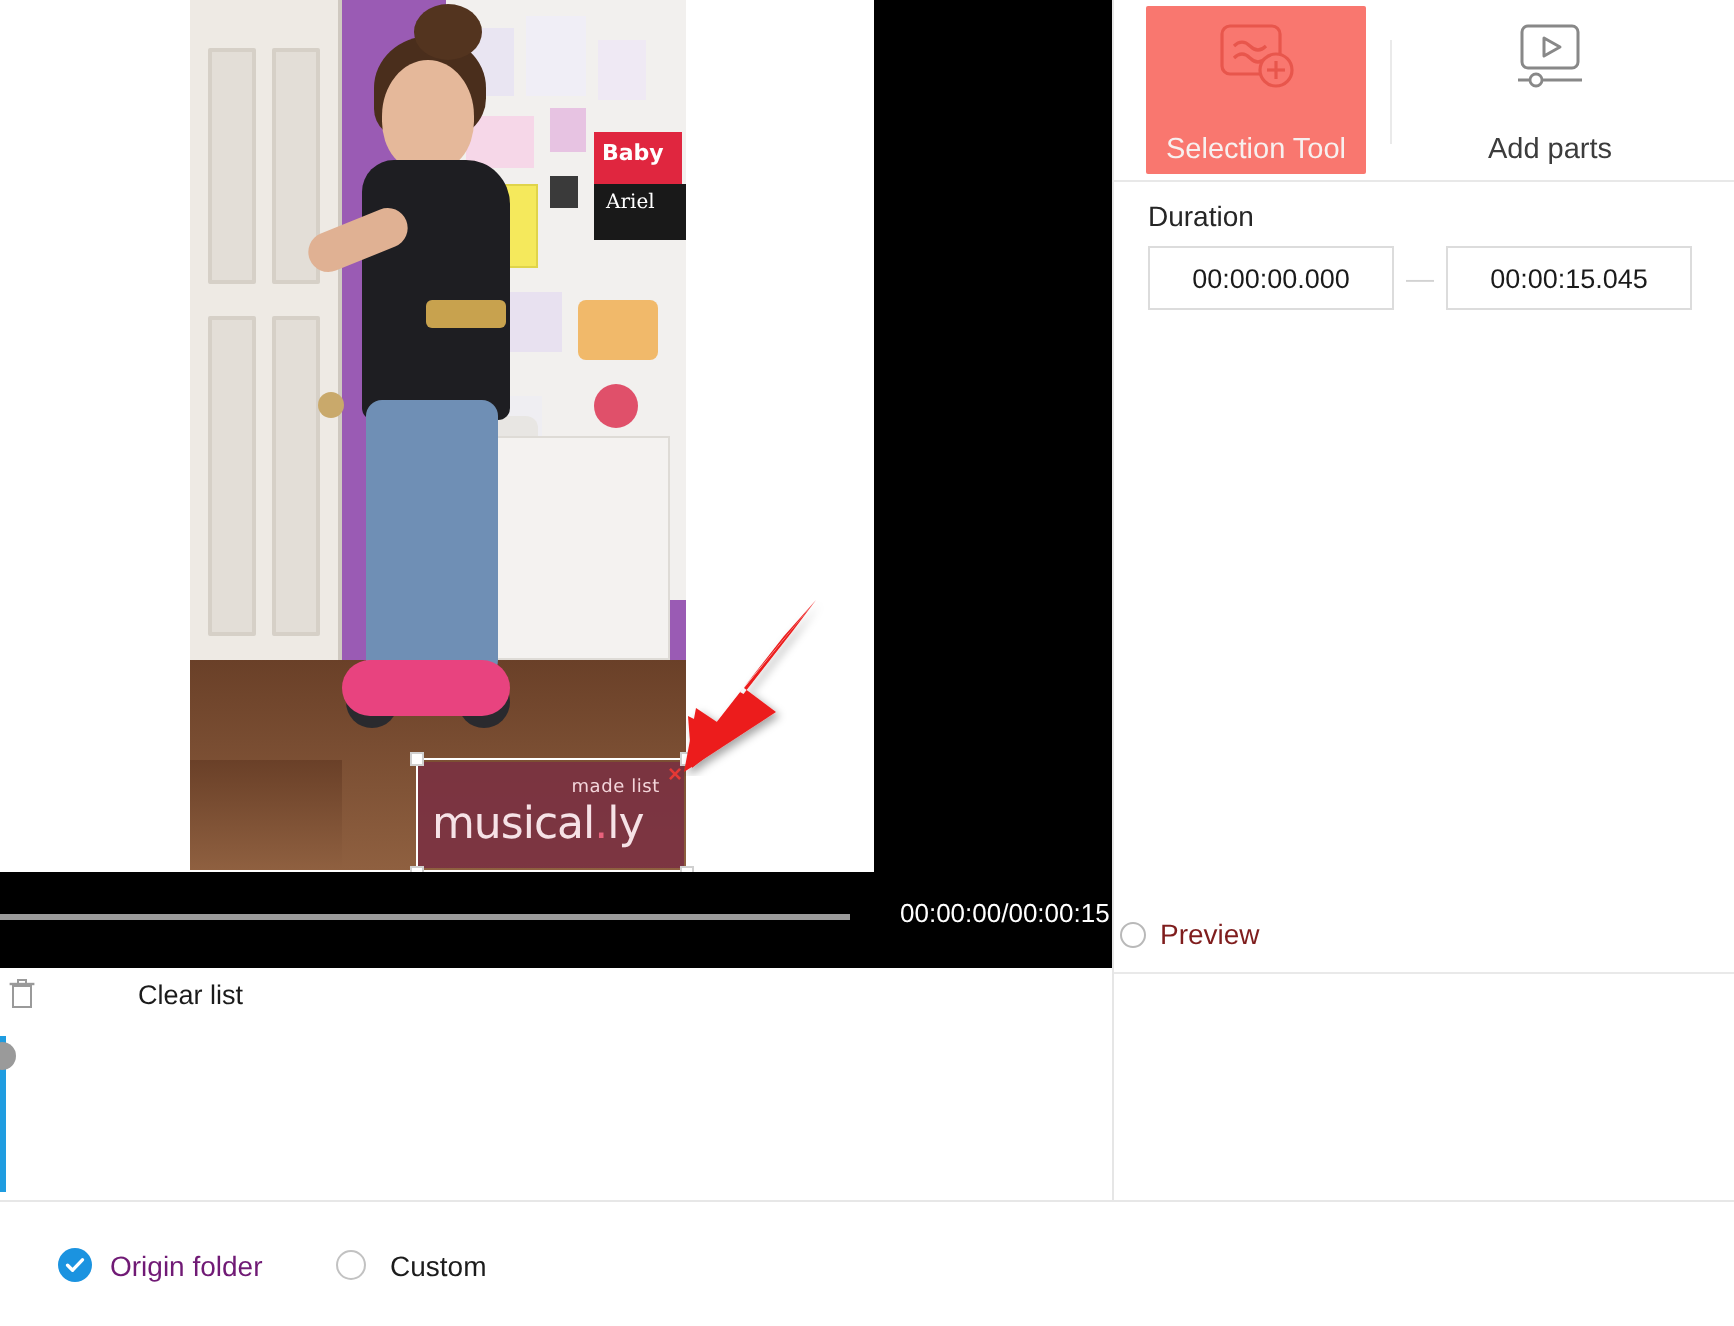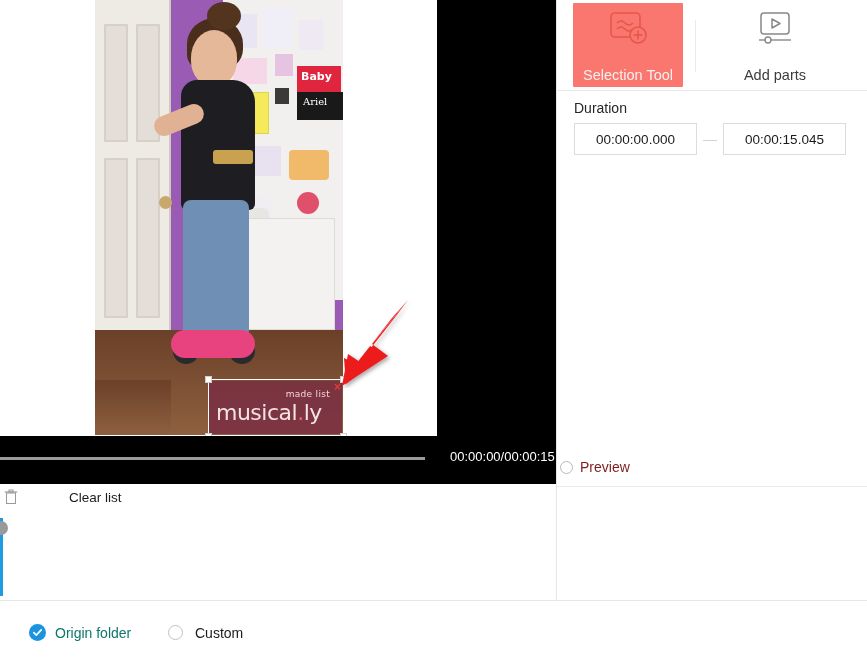--- a/index.html
+++ b/index.html
@@ -224,21 +224,21 @@
   
   .bottom-bar {
     position: absolute; left: 0; top: 600px; width: 867px; height: 63px;
     background: #fff; border-top: 1px solid #e7e7e7;
   }
   .radio-checked {
     position: absolute; left: 29px; top: 23px; width: 17px; height: 17px;
     border-radius: 50%; background: #1b93e0;
     display: flex; align-items: center; justify-content: center;
   }
-  .origin-label { position: absolute; left: 55px; top: 24px; font-size: 14px; color: #0f766e; }
+  .origin-label { position: absolute; left: 55px; top: 24px; font-size: 14px; color: #701a75; }
   .radio-custom {
     position: absolute; left: 168px; top: 24px; width: 15px; height: 15px;
     border-radius: 50%; border: 1px solid #c2c2c2; background: #fff;
   }
   .custom-label { position: absolute; left: 195px; top: 24px; font-size: 14px; color: #1c1c1c; }
 </style>
 </head>
 <body>
 
 <div id="app">

